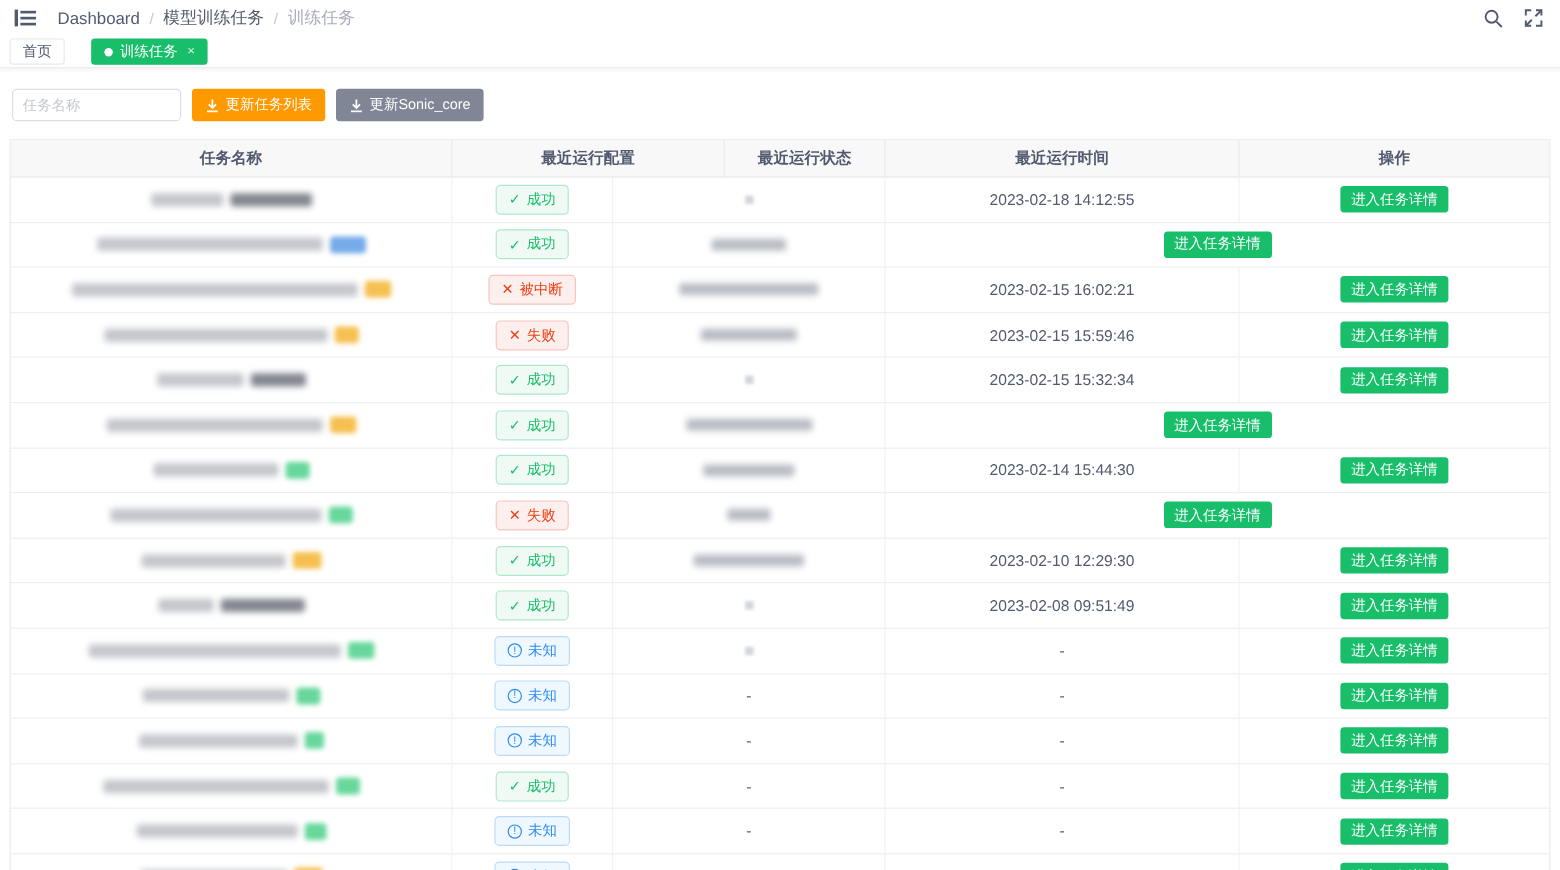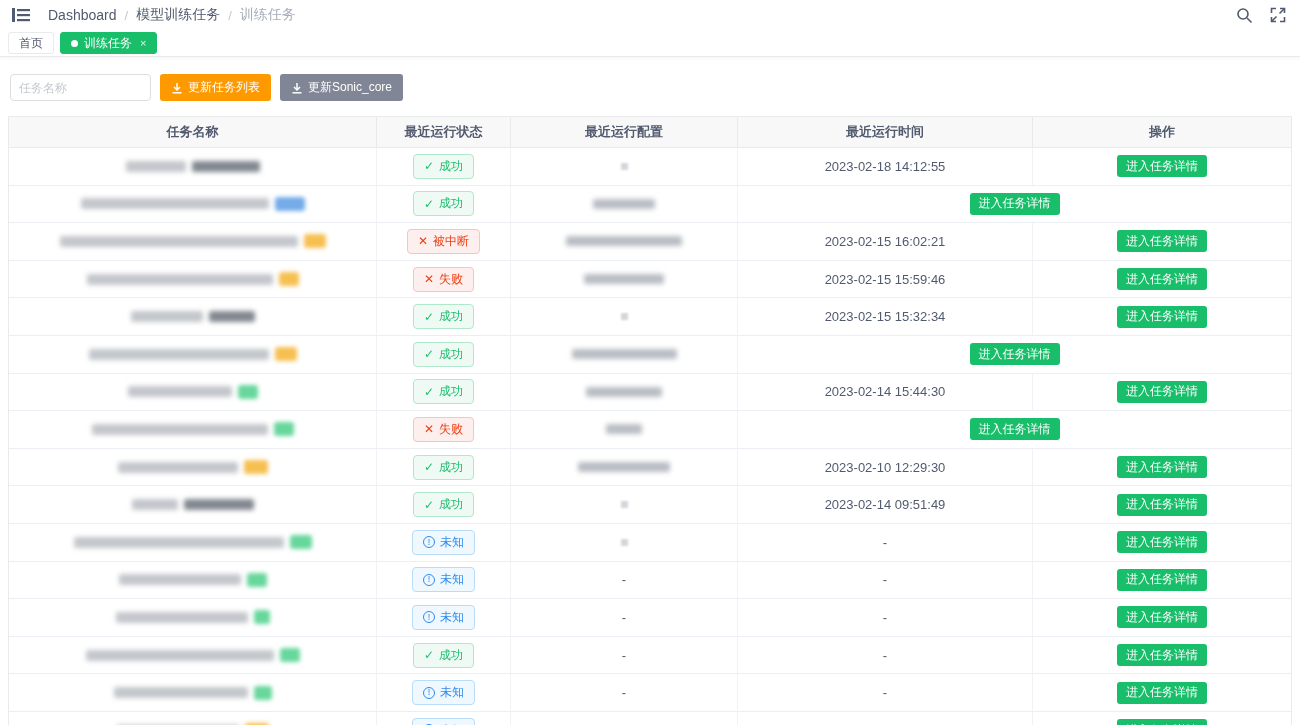--- a/index.html
+++ b/index.html
@@ -14,21 +14,21 @@
   .topbar{height:30px;display:flex;align-items:center;padding:0 12px;background:#fff;}
   .collapse-btn{width:20px;height:18px;margin-right:16px;cursor:pointer;display:flex;align-items:center;}
   .breadcrumb{display:flex;align-items:center;font-size:14px;gap:8px;}
   .crumb{color:var(--text);}
   .crumb.current{color:#a6adba;}
   .crumb-sep{color:#c5c8ce;font-size:13px;}
   .topbar-right{margin-left:auto;display:flex;align-items:center;gap:14px;}
   .icon-btn{width:20px;height:20px;display:flex;align-items:center;justify-content:center;cursor:pointer;}
 
   
-  .tabstrip{height:27px;display:flex;align-items:center;gap:6px;padding:0 8px;
+  .tabstrip{height:27px;display:flex;align-items:center;gap:22px;padding:0 8px;
     border-bottom:1px solid var(--border);box-shadow:0 2px 3px rgba(0,0,0,0.03);}
   .tag-tab{height:22px;display:inline-flex;align-items:center;padding:0 10px;font-size:12px;
     border:1px solid var(--border);border-radius:3px;background:#fff;color:var(--text);cursor:pointer;}
   .tag-tab.active{background:var(--green);border-color:var(--green);color:#fff;gap:6px;}
   .tab-dot{width:7px;height:7px;border-radius:50%;background:#fff;display:inline-block;}
   .tab-close{font-size:11px;color:rgba(255,255,255,0.85);margin-left:2px;cursor:pointer;line-height:1;}
 
   
   .toolbar{display:flex;align-items:center;gap:9px;margin:17px 10px 0 10px;}
   .search-input{width:141px;height:27px;border:1px solid #dcdee2;border-radius:4px;
@@ -142,22 +142,22 @@
         <polyline points="3,5 6,8 9,5"></polyline>
         <line x1="1.5" y1="10.8" x2="10.5" y2="10.8"></line>
     </svg>
     <span>更新Sonic_core</span>
   </button>
 </div>
 
 <div class="table">
   <div class="thead">
     <div class="th c1">任务名称</div>
+    <div class="th c3">最近运行配置</div>
     <div class="th c2">最近运行状态</div>
-    <div class="th c3">最近运行配置</div>
     <div class="th c4">最近运行时间</div>
     <div class="th c5">操作</div>
   </div>
   <div id="tbody">
       <div class="tr">
         <div class="td c1">
           <span class="blk" style="width: 60px;"></span>
           <span class="blk dark" style="width: 68px;"></span>
         </div>
         <div class="td c2">
@@ -330,21 +330,21 @@
         </div>
         <div class="td c2">
           <span class="badge success">
             <span class="bicon">✓</span>
             <span>成功</span>
           </span>
         </div>
         <div class="td c3">
           <span class="cfg-dot"></span>
         </div>
-        <div class="td c4">2023-02-14 09:51:49</div>
+        <div class="td c4">2023-02-08 09:51:49</div>
         <div class="td c5">
           <button class="detail-btn">进入任务详情</button>
         </div>
       </div>
       <div class="tr">
         <div class="td c1">
           <span class="blk" style="width: 210px;"></span>
           <span class="tagchip green" style="width: 22px;"></span>
         </div>
         <div class="td c2">

